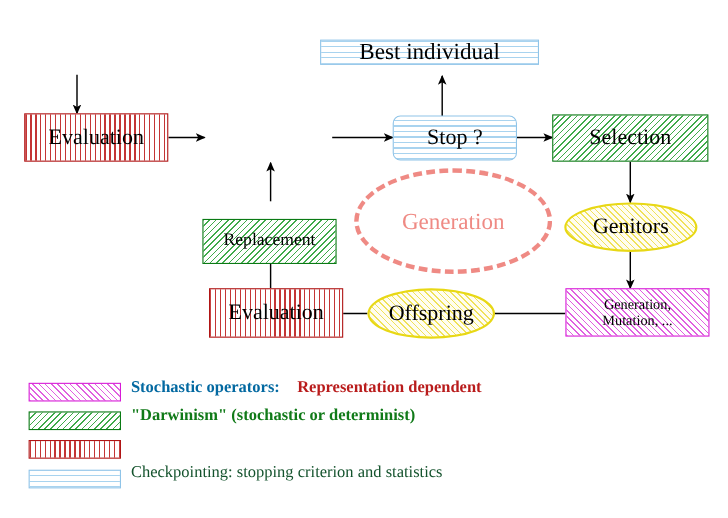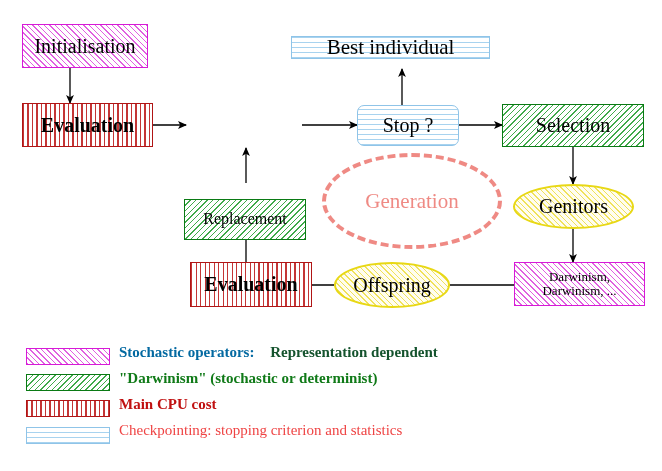--- a/index.html
+++ b/index.html
@@ -41,21 +41,20 @@
     border: 1.5px solid #0a7a14;
     background-color: #ffffff;
     background-image: repeating-linear-gradient(-45deg,
       #3faa4a 0px, #3faa4a 1px, #ffffff 1px, #ffffff 4px);
   }
   .fill-red {
     border: 1.5px solid #b01515;
     background-color: #ffffff;
     background-image: repeating-linear-gradient(90deg,
       #c43535 0px, #c43535 1.2px, #ffffff 1.2px, #ffffff 4.5px);
-    font-weight: bold;
   }
   .fill-blue {
     border: 1.5px solid #8fc4e8;
     background-color: #ffffff;
     background-image: repeating-linear-gradient(0deg,
       #a8d3ef 0px, #a8d3ef 1px, #ffffff 1px, #ffffff 5px);
   }
   .fill-yellow-ellipse {
     border: 2px solid #e8d815;
     border-radius: 50%;
@@ -97,24 +96,24 @@
   .legend-text {
     position: absolute;
     left: 119px;
     white-space: nowrap;
     font-size: 15px;
     font-family: "Liberation Serif", "DejaVu Serif", serif;
     font-weight: bold;
   }
   .legend-text.thin { font-weight: normal; }
   .lg-magenta { color: #0369a1; }
-  .lg-gold    { color: #14532d; }
+  .lg-gold    { color: #b91c1c; }
   .lg-green   { color: #107a18; }
   .lg-red     { color: #c01010; }
-  .lg-blue    { color: #ef4444; }
+  .lg-blue    { color: #14532d; }
 </style>
 </head>
 <body>
 
 <div id="canvas">
 
   <svg id="arrows" viewBox="0 0 662 471" xmlns="http://www.w3.org/2000/svg">
     <defs>
       <marker id="ah" markerWidth="9" markerHeight="9" refX="8" refY="4.5" orient="auto" markerUnits="userSpaceOnUse">
         <path d="M0,0.6 L9,4.5 L0,8.4 L2.2,4.5 Z" fill="#000000"></path>
@@ -137,48 +136,45 @@
 
     <line x1="514" y1="285" x2="385" y2="285" stroke="#000" stroke-width="1.3" marker-end="url(#ah)"></line>
 
     <line x1="334" y1="285" x2="253" y2="285" stroke="#000" stroke-width="1.3" marker-end="url(#ah)"></line>
 
     <line x1="246" y1="262" x2="246" y2="229" stroke="#000" stroke-width="1.3" marker-end="url(#ah)"></line>
 
     <line x1="246" y1="183" x2="246" y2="148" stroke="#000" stroke-width="1.3" marker-end="url(#ah)"></line>
   </svg>
 
-  <div class="node fill-magenta" style="left:22px; top:24px; width:126px; height:44px; font-size:20px;">
-    <span class="lbl">Initialisation</span>
-  </div>
 
   <div class="node fill-red" style="left:22px; top:103px; width:131px; height:44px; font-size:20px;">
     <span class="lbl">Evaluation</span>
   </div>
 
 
-  <div class="node fill-blue rounded" style="left:357px; top:105px; width:102px; height:41px; font-size:20px;">
+  <div class="node fill-blue rounded" style="left:357px; top:105px; width:113px; height:41px; font-size:20px;">
     <span class="lbl">Stop ?</span>
   </div>
 
   <div class="node fill-green" style="left:502px; top:104px; width:142px; height:43px; font-size:20px;">
     <span class="lbl">Selection</span>
   </div>
 
   <div class="node fill-blue" style="left:291px; top:36px; width:199px; height:23px; font-size:21px;">
     <span class="lbl">Best individual</span>
   </div>
 
   <div class="node fill-yellow-ellipse" style="left:513px; top:184px; width:121px; height:45px; font-size:20px;align-items:center;">
     <span class="lbl">Genitors</span>
   </div>
 
   <div class="node fill-magenta" style="left:514px; top:262px; width:131px; height:44px; font-size:13px; flex-direction:column; justify-content:center;">
-    <span class="lbl">Darwinism,</span>
-    <span class="lbl">Darwinism, ...</span>
+    <span class="lbl">Generation,</span>
+    <span class="lbl">Mutation, ...</span>
   </div>
 
   <div class="node fill-yellow-ellipse" style="left:334px; top:262px; width:116px; height:46px; font-size:20px;text-align:right;">
     <span class="lbl">Offspring</span>
   </div>
 
   <div class="node fill-red" style="left:190px; top:262px; width:122px; height:45px; font-size:20px;">
     <span class="lbl">Evaluation</span>
   </div>
 
@@ -193,18 +189,17 @@
   <div class="legend-swatch fill-magenta" style="left:26px; top:348px;"></div>
   <div class="legend-text" style="top:344px;">
     <span class="lg-magenta">Stochastic operators:</span>
     <span class="lg-gold" style="margin-left:12px;">Representation dependent</span>
   </div>
 
   <div class="legend-swatch fill-green" style="left:26px; top:374px;"></div>
   <div class="legend-text lg-green" style="top:370px;">"Darwinism" (stochastic or determinist)</div>
 
   <div class="legend-swatch fill-red" style="left:26px; top:400px;"></div>
-  <div class="legend-text lg-red" style="top:396px;">Main CPU cost</div>
 
   <div class="legend-swatch fill-blue" style="left:26px; top:427px;"></div>
   <div class="legend-text lg-blue thin" style="top:422px;">Checkpointing: stopping criterion and statistics</div>
 
 </div>
 
 </body></html>

